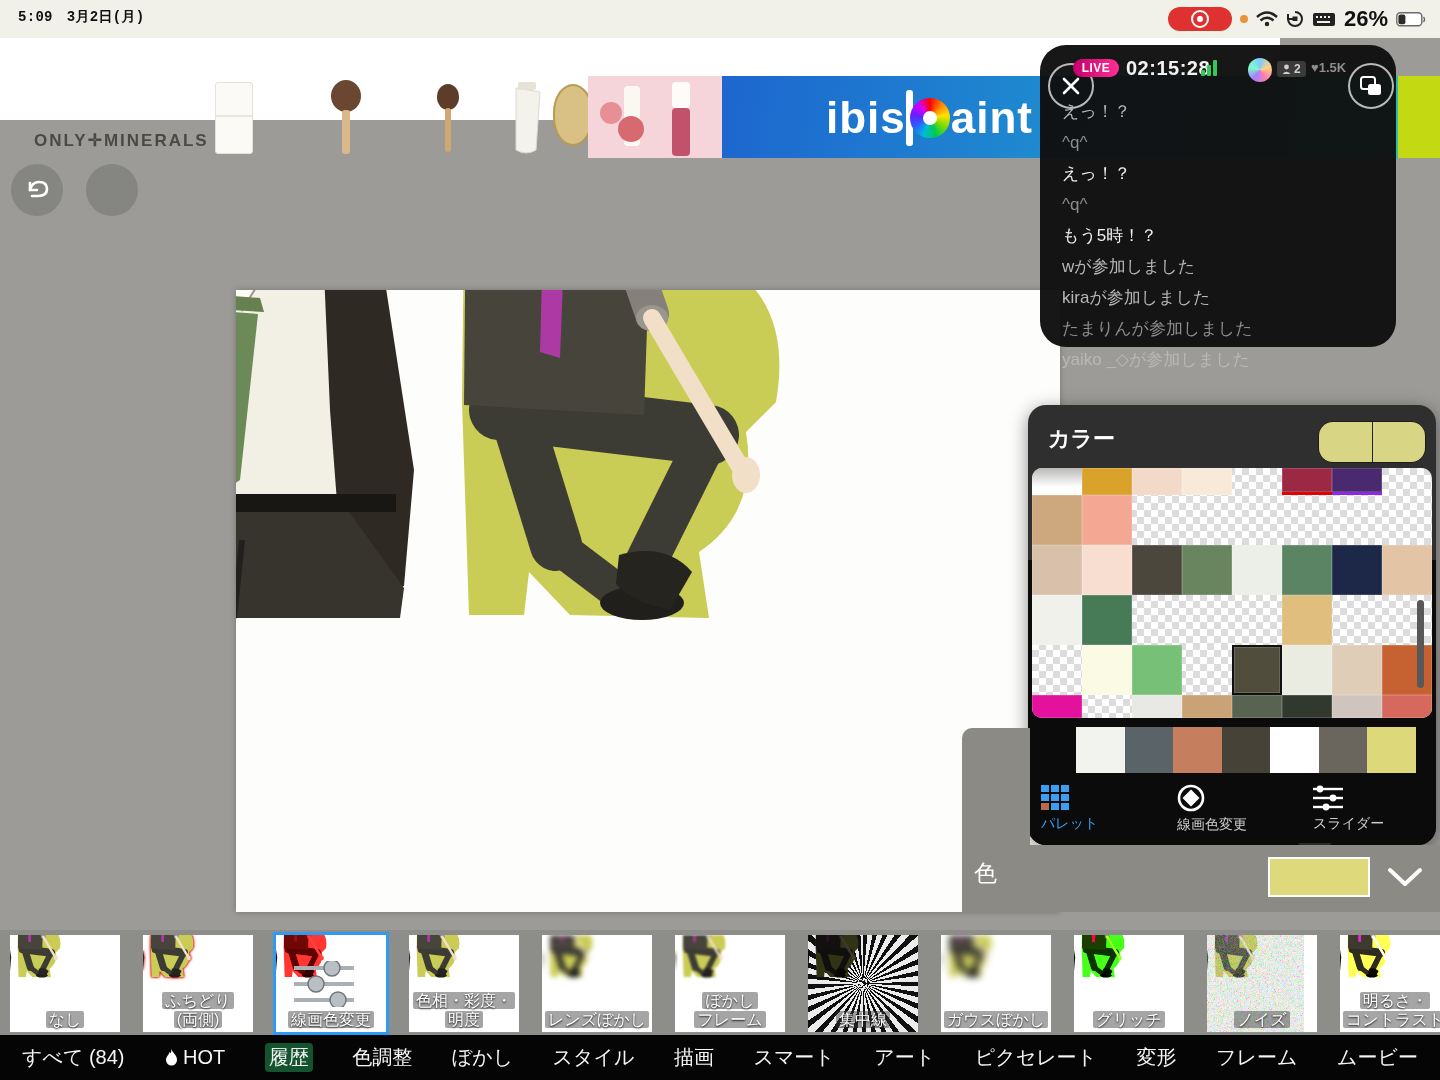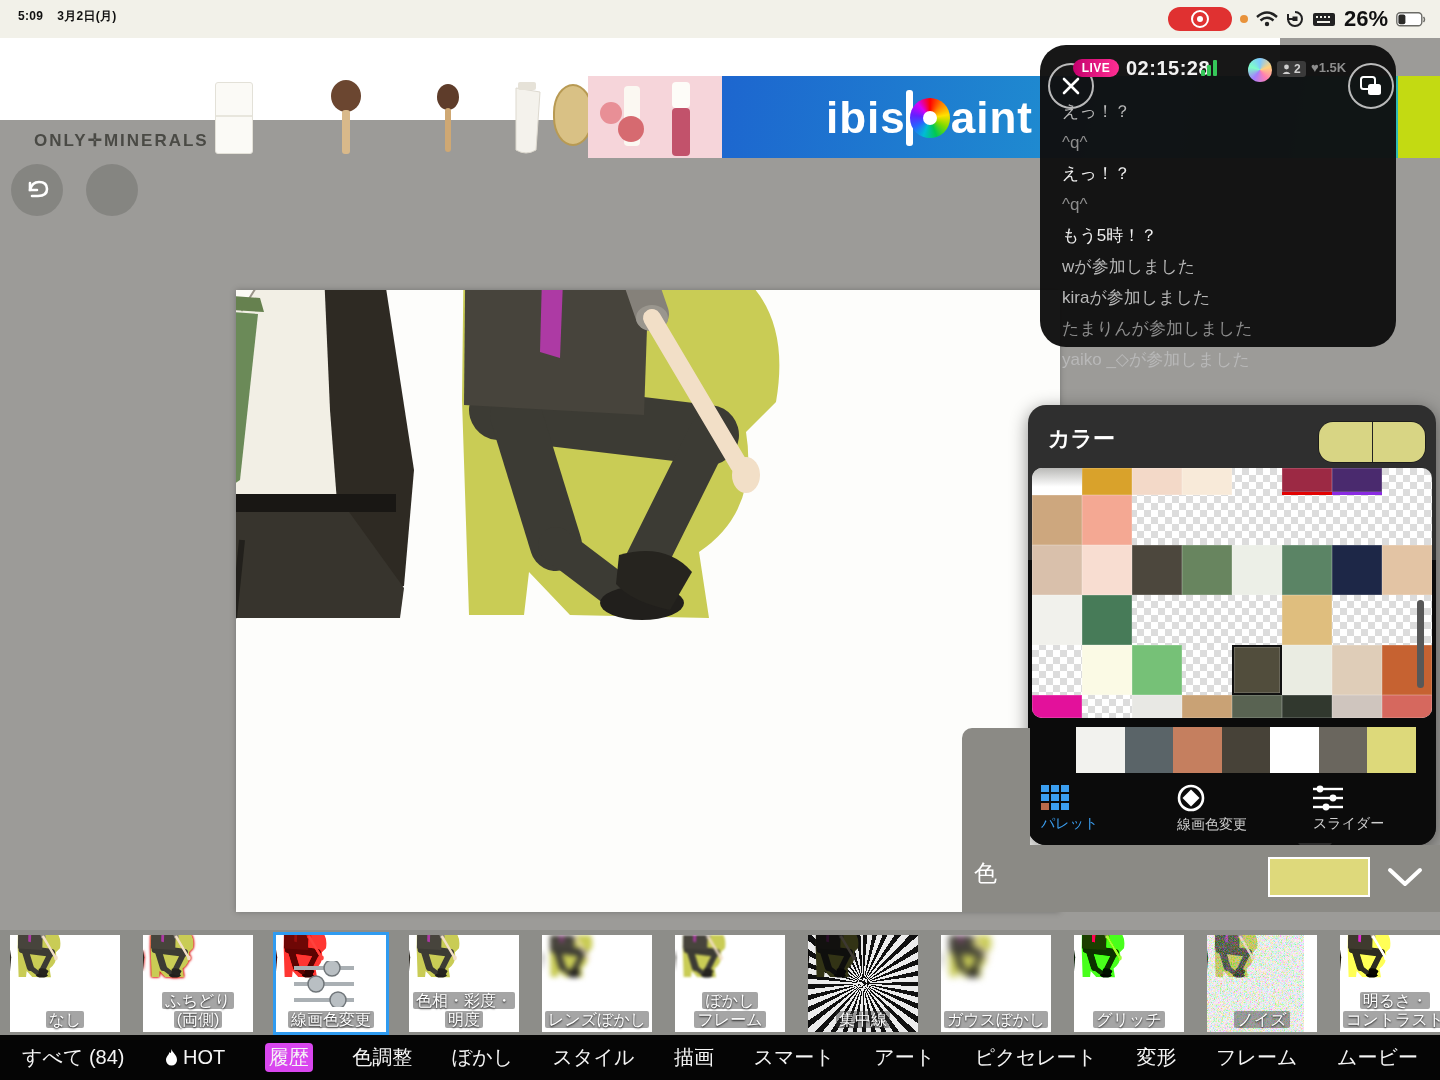--- a/index.html
+++ b/index.html
@@ -3,21 +3,21 @@
 <meta charset="utf-8">
 <style>
   html,body{margin:0;padding:0;}
   body{width:1440px;height:1080px;position:relative;overflow:hidden;
        background:#9c9b98;font-family:"Liberation Sans",sans-serif;
        -webkit-font-smoothing:antialiased;}
   .abs{position:absolute;}
 
   
   #status-bar{left:0;top:0;width:1440px;height:38px;background:#f2f1e9;}
-  #status-left{left:18px;top:8px;font-size:12px;font-weight:700;color:#111;letter-spacing:.3px;}
+  #status-left{left:18px;top:8px;font-size:14px;font-weight:700;color:#111;letter-spacing:.3px;font-family:Liberation Mono, monospace;}
   #status-left span{margin-right:14px;}
   #status-right{right:14px;top:6px;display:flex;align-items:center;gap:8px;height:26px;}
   #rec-pill{width:64px;height:24px;background:#e03131;border-radius:13px;display:flex;align-items:center;justify-content:center;}
   #rec-pill .ring{width:14px;height:14px;border:2px solid #fff;border-radius:50%;display:flex;align-items:center;justify-content:center;}
   #rec-pill .dot{width:6px;height:6px;background:#fff;border-radius:50%;}
   #orange-dot{width:8px;height:8px;border-radius:50%;background:#e8923a;}
   .sicon{display:block;}
   #battery-pct{font-size:22px;font-weight:600;color:#111;}
 
   
@@ -114,21 +114,21 @@
   .fx-mosaic{background:
      repeating-conic-gradient(#bcb7b0 0 90deg,#8f8c86 0 180deg) 0 0/48px 48px,
      repeating-conic-gradient(#a5a09a 0 90deg,#d8d4cd 0 180deg) 24px 0/48px 48px;}
   .fx-noise svg.art{filter:contrast(1.05);}
   .slider-overlay{position:absolute;left:18px;top:26px;}
 
   
   #tab-bar{left:0;top:1035px;width:1440px;height:45px;background:#050505;display:flex;align-items:center;
      justify-content:space-between;padding:0 22px;box-sizing:border-box;}
   .tab{color:#f5f5f5;font-size:20px;white-space:nowrap;display:flex;align-items:center;gap:4px;}
-  .tab.active span{background:#d946ef;border-radius:4px;padding:1px 4px;}
+  .tab.active span{background:#14532d;border-radius:4px;padding:1px 4px;}
 </style>
 </head>
 <body>
 
 <svg width="0" height="0" style="position:absolute">
   <defs>
     <filter id="noiseF" x="0%" y="0%" width="100%" height="100%">
       <feTurbulence type="fractalNoise" baseFrequency="0.55" numOctaves="2" result="t"></feTurbulence>
       <feColorMatrix in="t" type="saturate" values="4"></feColorMatrix>
     </filter>

